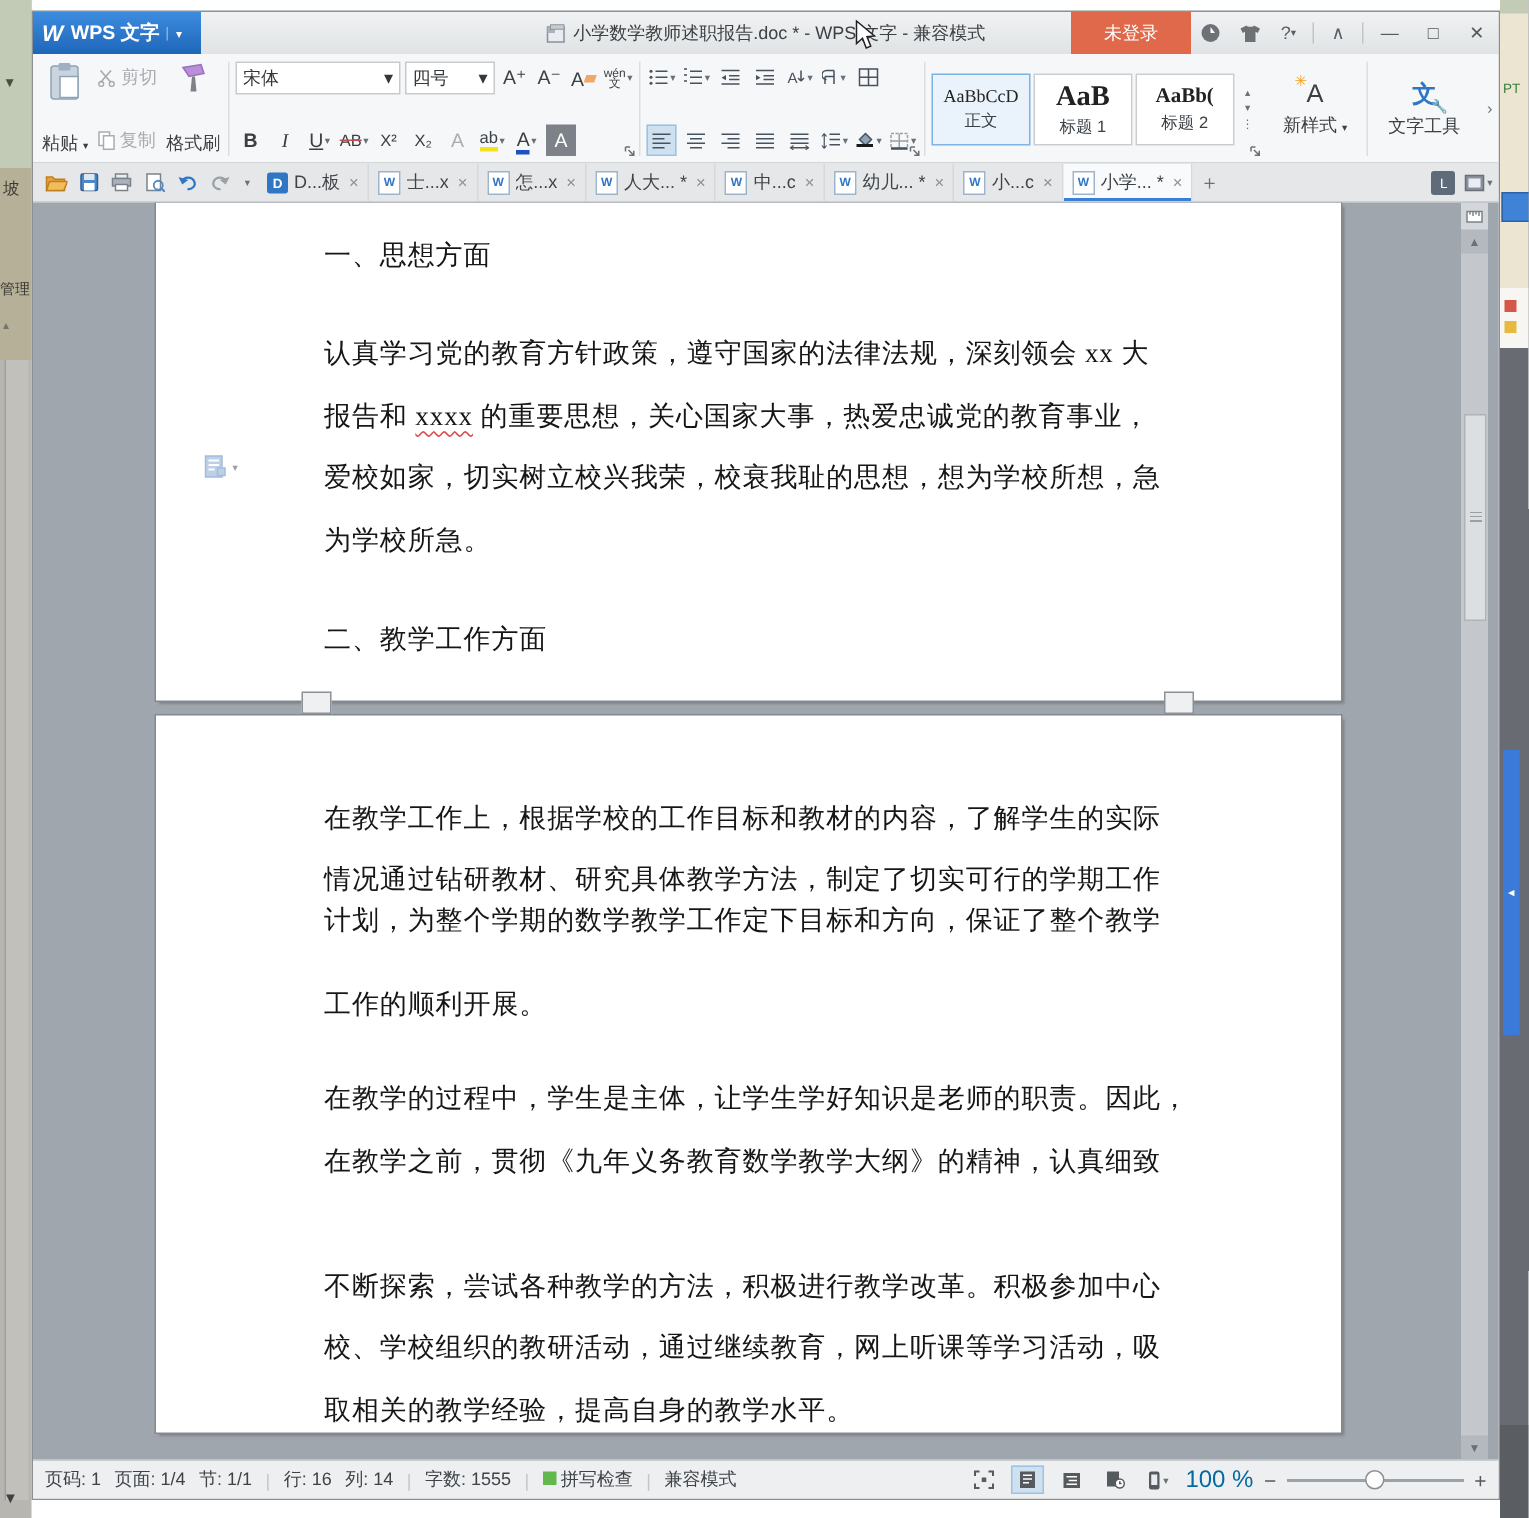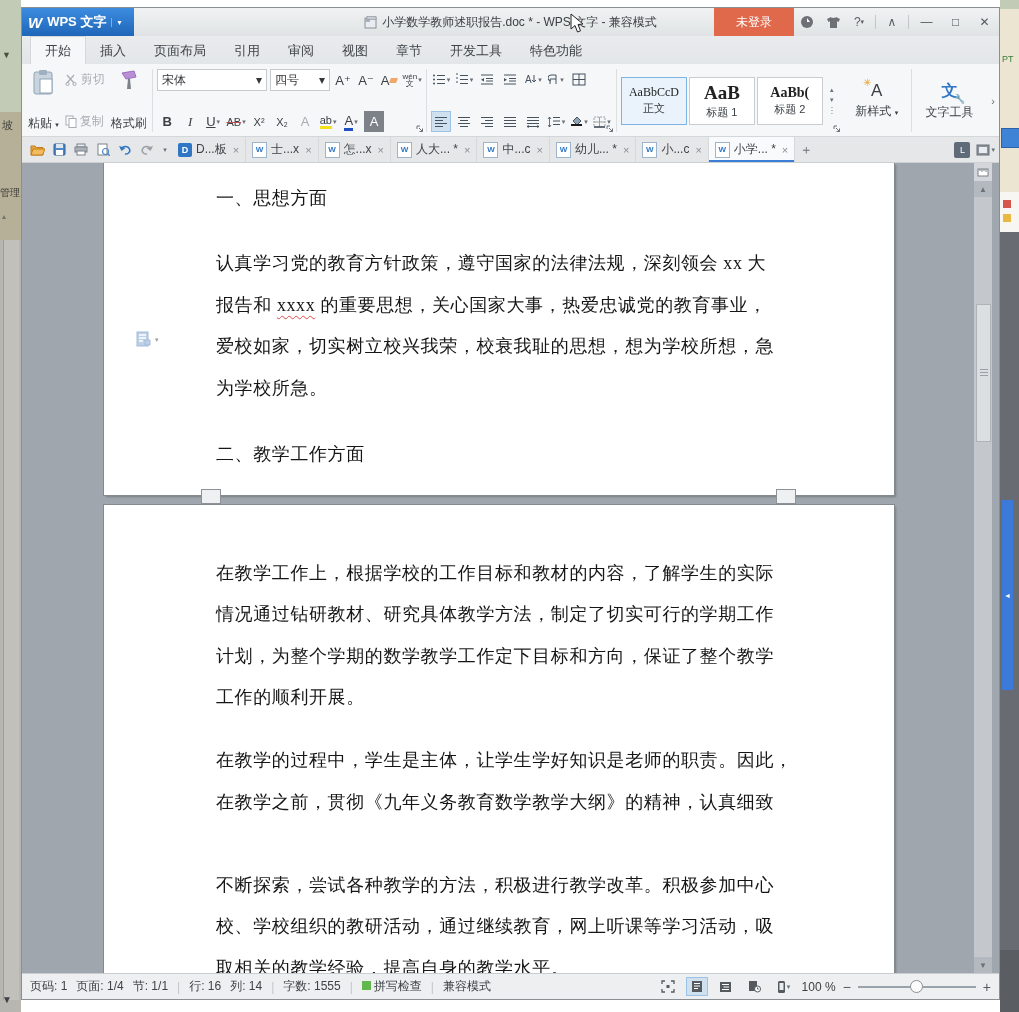--- a/index.html
+++ b/index.html
@@ -109,21 +109,21 @@
              padding:0 8px;font-size:12px;color:#3f4347;flex:0 0 25px;gap:9px;}
   .ssep{color:#c3c7cb;}
   .greensq{width:9px;height:9px;background:#61b94e;display:inline-block;margin-right:3px;}
   .sb-right{margin-left:auto;display:flex;align-items:center;gap:7px;}
   .vico{width:22px;height:19px;display:flex;align-items:center;justify-content:center;}
   .vico.active{background:#cfe0ef;border:1px solid #9cc3e5;box-sizing:border-box;}
   .slider{position:relative;width:118px;height:13px;}
   .slider .track{position:absolute;left:0;right:0;top:6px;height:2px;background:#9aa2aa;}
   .slider .knob{position:absolute;left:52px;top:0;width:13px;height:13px;border-radius:50%;
                 background:#fdfdfd;border:1px solid #898f96;box-sizing:border-box;}
-  .zoomtxt{font-size:12px;color:#404040;}
+  .zoomtxt{font-size:16px;color:#0369a1;}
   svg{display:block;}
 </style>
 </head>
 <body>
 
 <div class="abs bg-left">
   <div class="abs bgl-green"></div>
   <div class="abs bgl-tan"></div>
   <div class="abs bgl-glyph" style="top:50px;color:#4a4d42;font-size:9px;">▼</div>
   <div class="abs bgl-glyph" style="top:118px;">坡</div>
@@ -184,31 +184,20 @@
       <div class="tb-ico">
           <span>∧</span>
         </div>
       <div class="tb-sep"></div>
       <div class="winbtn">—</div>
       <div class="winbtn">□</div>
       <div class="winbtn">✕</div>
     </div>
   </div>
 
-  <div class="menubar">
-    <div class="mtab active">开始</div>
-    <div class="mtab">插入</div>
-    <div class="mtab">页面布局</div>
-    <div class="mtab">引用</div>
-    <div class="mtab">审阅</div>
-    <div class="mtab">视图</div>
-    <div class="mtab">章节</div>
-    <div class="mtab">开发工具</div>
-    <div class="mtab">特色功能</div>
-  </div>
 
   <div class="ribbon">
 
     <div class="rgroup" style="width:128px;flex-direction:row;justify-content:flex-start;gap:6px;">
       <div class="clip-col">
         <svg width="26" height="28" viewBox="0 0 26 28">
           <rect x="4" y="3" width="18" height="22" rx="2" fill="#c9d4de" stroke="#8fa3b5"></rect>
           <rect x="9" y="1" width="8" height="5" rx="1" fill="#9fb0c0"></rect>
           <rect x="10" y="10" width="12" height="14" fill="#fff" stroke="#8fa3b5"></rect>
         </svg>
@@ -560,21 +549,21 @@
 
     <div class="line" style="top:23px;">一、思想方面</div>
     <div class="line" style="top:88px;">认真学习党的教育方针政策，遵守国家的法律法规，深刻领会 xx 大</div>
     <div class="line" style="top:171px;">爱校如家，切实树立校兴我荣，校衰我耻的思想，想为学校所想，急</div>
     <div class="line" style="top:130px;"><span>报告和 </span><span class="typo">xxxx</span><span> 的重要思想，关心国家大事，热爱忠诚党的教育事业，</span></div>
     <div class="line" style="top:213px;">为学校所急。</div>
     <div class="line" style="top:279px;">二、教学工作方面</div>
 
     <div class="line" style="top:398px;">在教学工作上，根据学校的工作目标和教材的内容，了解学生的实际</div>
     <div class="line" style="top:439px;">情况通过钻研教材、研究具体教学方法，制定了切实可行的学期工作</div>
-    <div class="line" style="top:481px;">计划，为整个学期的数学教学工作定下目标和方向，保证了整个教学</div>
+    <div class="line" style="top:466px;">计划，为整个学期的数学教学工作定下目标和方向，保证了整个教学</div>
     <div class="line" style="top:522px;">工作的顺利开展。</div>
     <div class="line" style="top:627px;">在教学之前，贯彻《九年义务教育数学教学大纲》的精神，认真细致</div>
     <div class="line" style="top:585px;">在教学的过程中，学生是主体，让学生学好知识是老师的职责。因此，</div>
     <div class="line" style="top:710px;">不断探索，尝试各种教学的方法，积极进行教学改革。积极参加中心</div>
     <div class="line" style="top:751px;text-align:center;">校、学校组织的教研活动，通过继续教育，网上听课等学习活动，吸</div>
     <div class="line" style="top:793px;">取相关的教学经验，提高自身的教学水平。</div>
 
     <div class="margin-ico">
       <svg width="15" height="17" viewBox="0 0 15 17">
           <rect x="1" y="1" width="11" height="14" fill="#bcd0e8" stroke="#a3bcd9"></rect>

